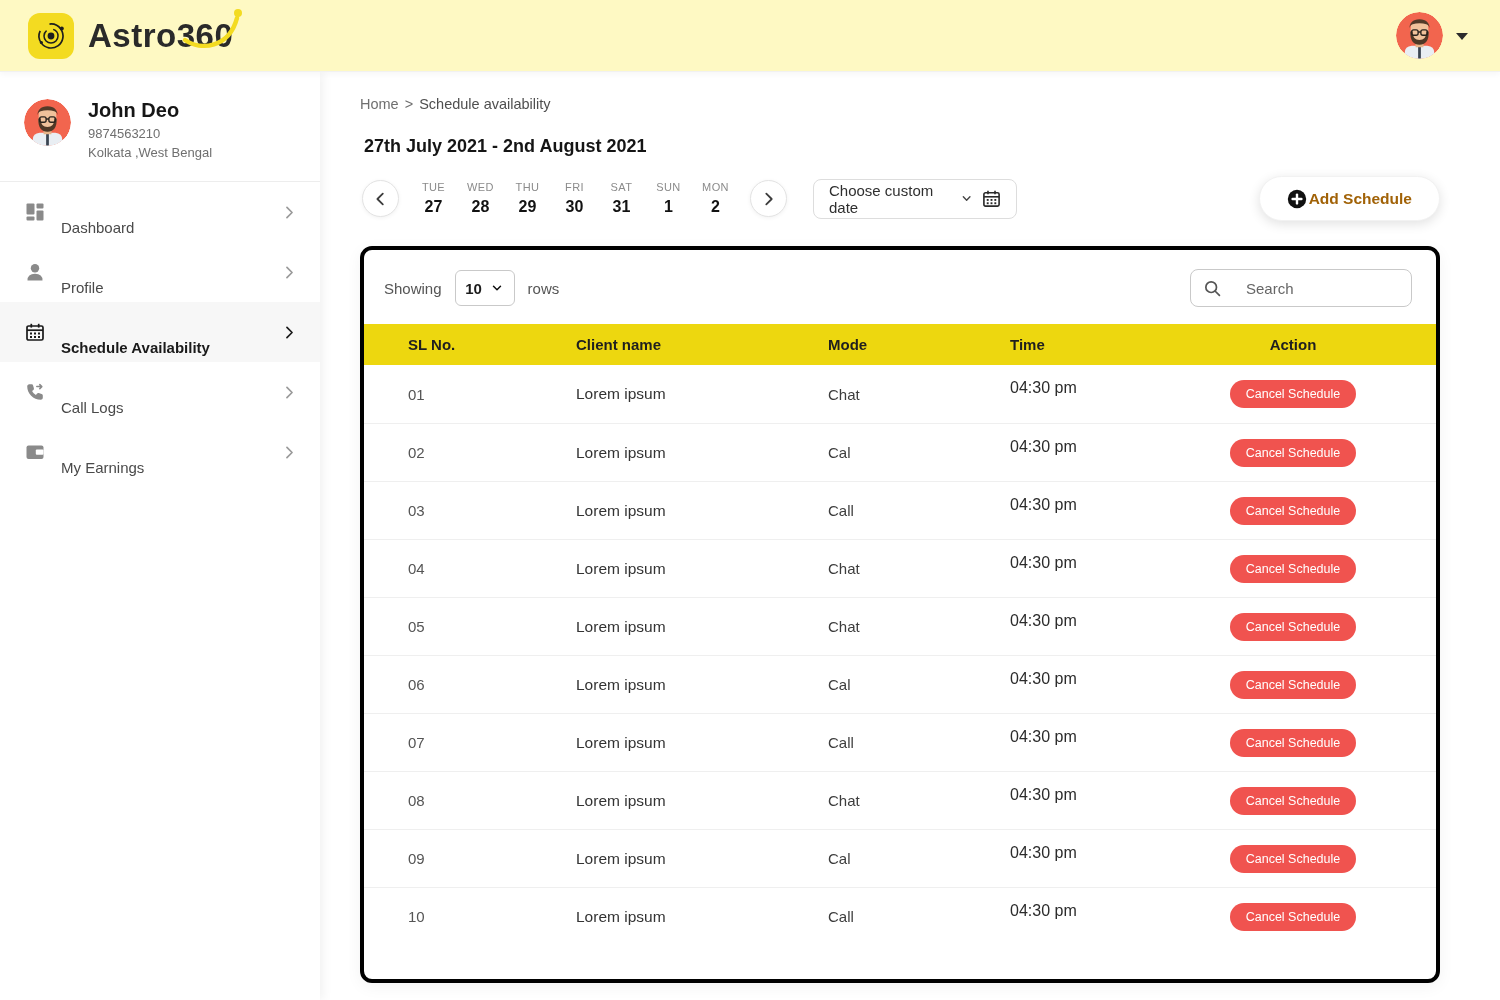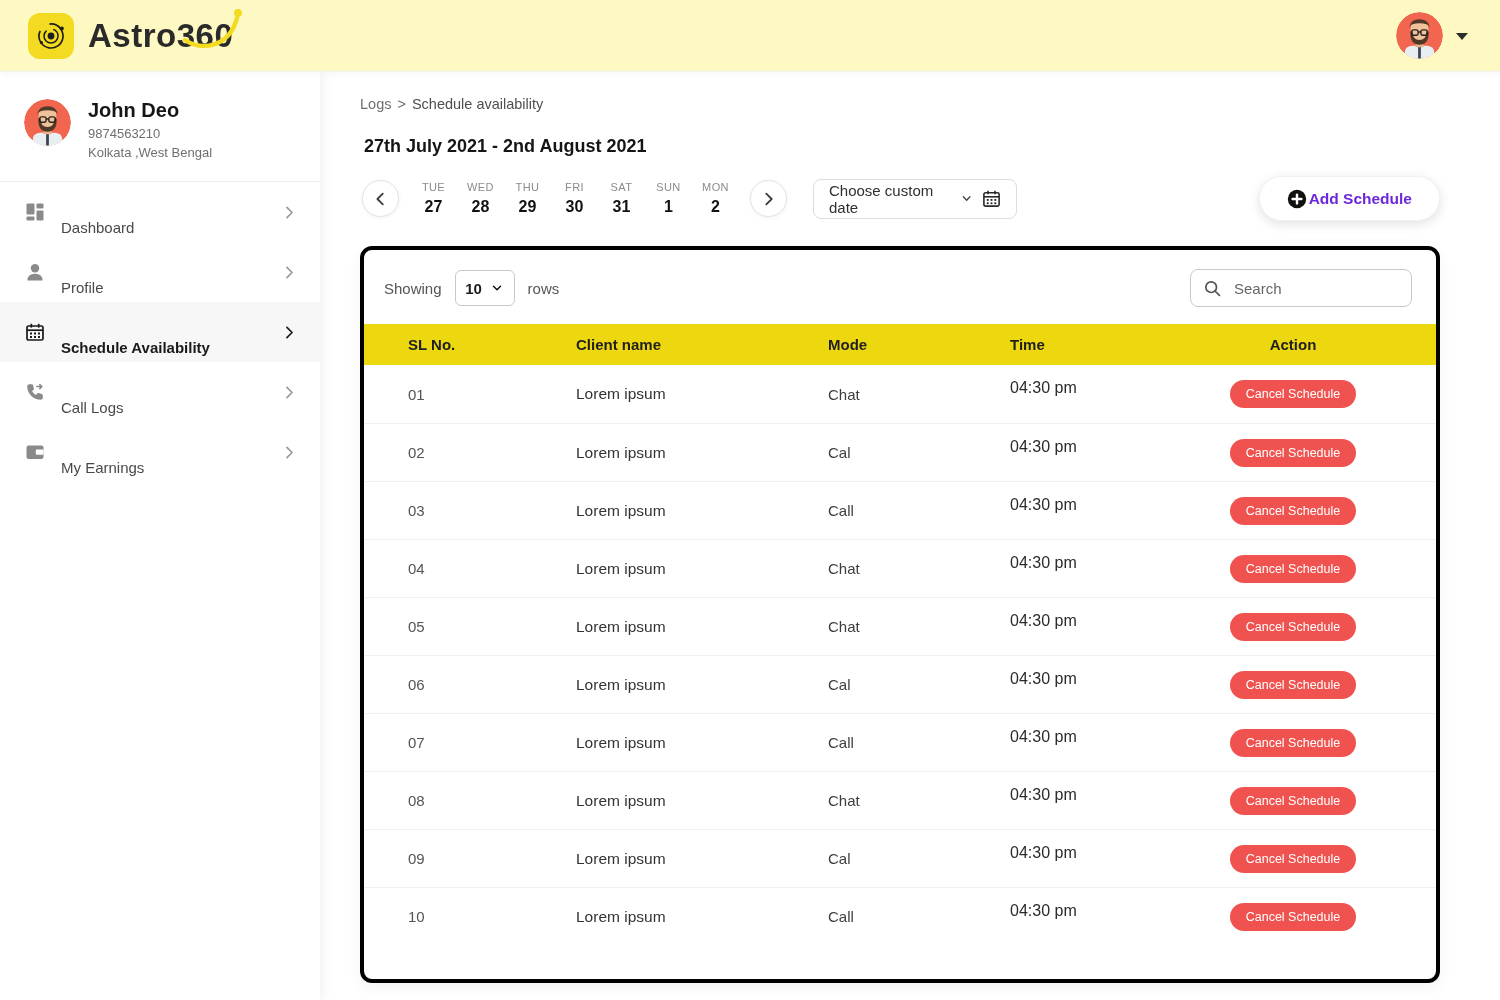--- a/index.html
+++ b/index.html
@@ -70,38 +70,38 @@
     margin-left:26px; width:204px; height:40px; border:1px solid #ddd; border-radius:8px;
     display:flex; align-items:center; padding:0 15px; gap:9px; cursor:pointer; background:#fff;
   }
   .custom-date-label { font-size:15px; color:#2f2f2f; }
   .custom-date .cal { margin-left:auto; color:#2a2a2a; display:flex; }
   .add-btn {
     margin-left:auto; height:45px; padding:0 27px; border-radius:24px;
     background:#fff; border:1px solid #f2f2f2;
     box-shadow:0 3px 12px rgba(0,0,0,0.12);
     display:flex; align-items:center; gap:2px;
-    font-family:inherit; font-size:15.5px; font-weight:700; color:#6d28d9; cursor:pointer;
+    font-family:inherit; font-size:15.5px; font-weight:700; color:#a16207; cursor:pointer;
   }
 
   
   .card {
     margin-top:25px; background:#fff; border:4px solid #000000; border-radius:12px;
     box-shadow:0 4px 16px rgba(0,0,0,0.05); overflow:hidden;
   }
   .card-toolbar { display:flex; align-items:center; padding:19px 24px 17px 20px; }
   .showing-label, .rows-label { font-size:15px; color:#555; }
   .rows-select {
     margin:0 13px; width:60px; height:36px; border:1px solid #c9c9c9; border-radius:6px;
     display:flex; align-items:center; justify-content:center; gap:8px;
     font-size:15px; font-weight:600; color:#1c1c1c; cursor:pointer; background:#fff;
   }
   .search-box {
     margin-left:auto; width:222px; height:38px; border:1px solid #c9c9c9; border-radius:8px;
-    display:flex; align-items:center; padding:0 12px; gap:10px; background:#fff;
+    display:flex; align-items:center; padding:0 12px; gap:22px; background:#fff;
   }
   .search-box .s-icon { color:#555; display:flex; }
   .search-input { border:none; outline:none; flex:1; font-family:inherit; font-size:15px; color:#222; background:transparent; }
   .search-input::placeholder { color:#666; }
 
   .grid-cols {
     display:grid; grid-template-columns:168px 252px 182px 200px 1fr;
     padding-left:44px; padding-right:60px; align-items:center;
   }
   .thead { background:#EDD70F; height:41px; font-size:15px; font-weight:700; color:#1f1f1f; }
@@ -305,21 +305,21 @@
     <span class="side-chev">
         <svg width="17" height="17" viewBox="0 0 20 20">
           <use href="#ic-chev-right"></use>
         </svg>
       </span>
   </div>
 </aside>
 
 <main class="main">
   <div class="breadcrumb">
-    <span>Logs</span>
+    <span>Home</span>
     <span>&gt;</span>
     <span class="crumb-current">Schedule availability</span>
   </div>
 
   <h1 class="page-title">27th July 2021 - 2nd August 2021</h1>
 
   <div class="controls">
     <button class="circle-btn">
       <svg width="18" height="18" viewBox="0 0 20 20">
           <use href="#ic-chev-left"></use>

